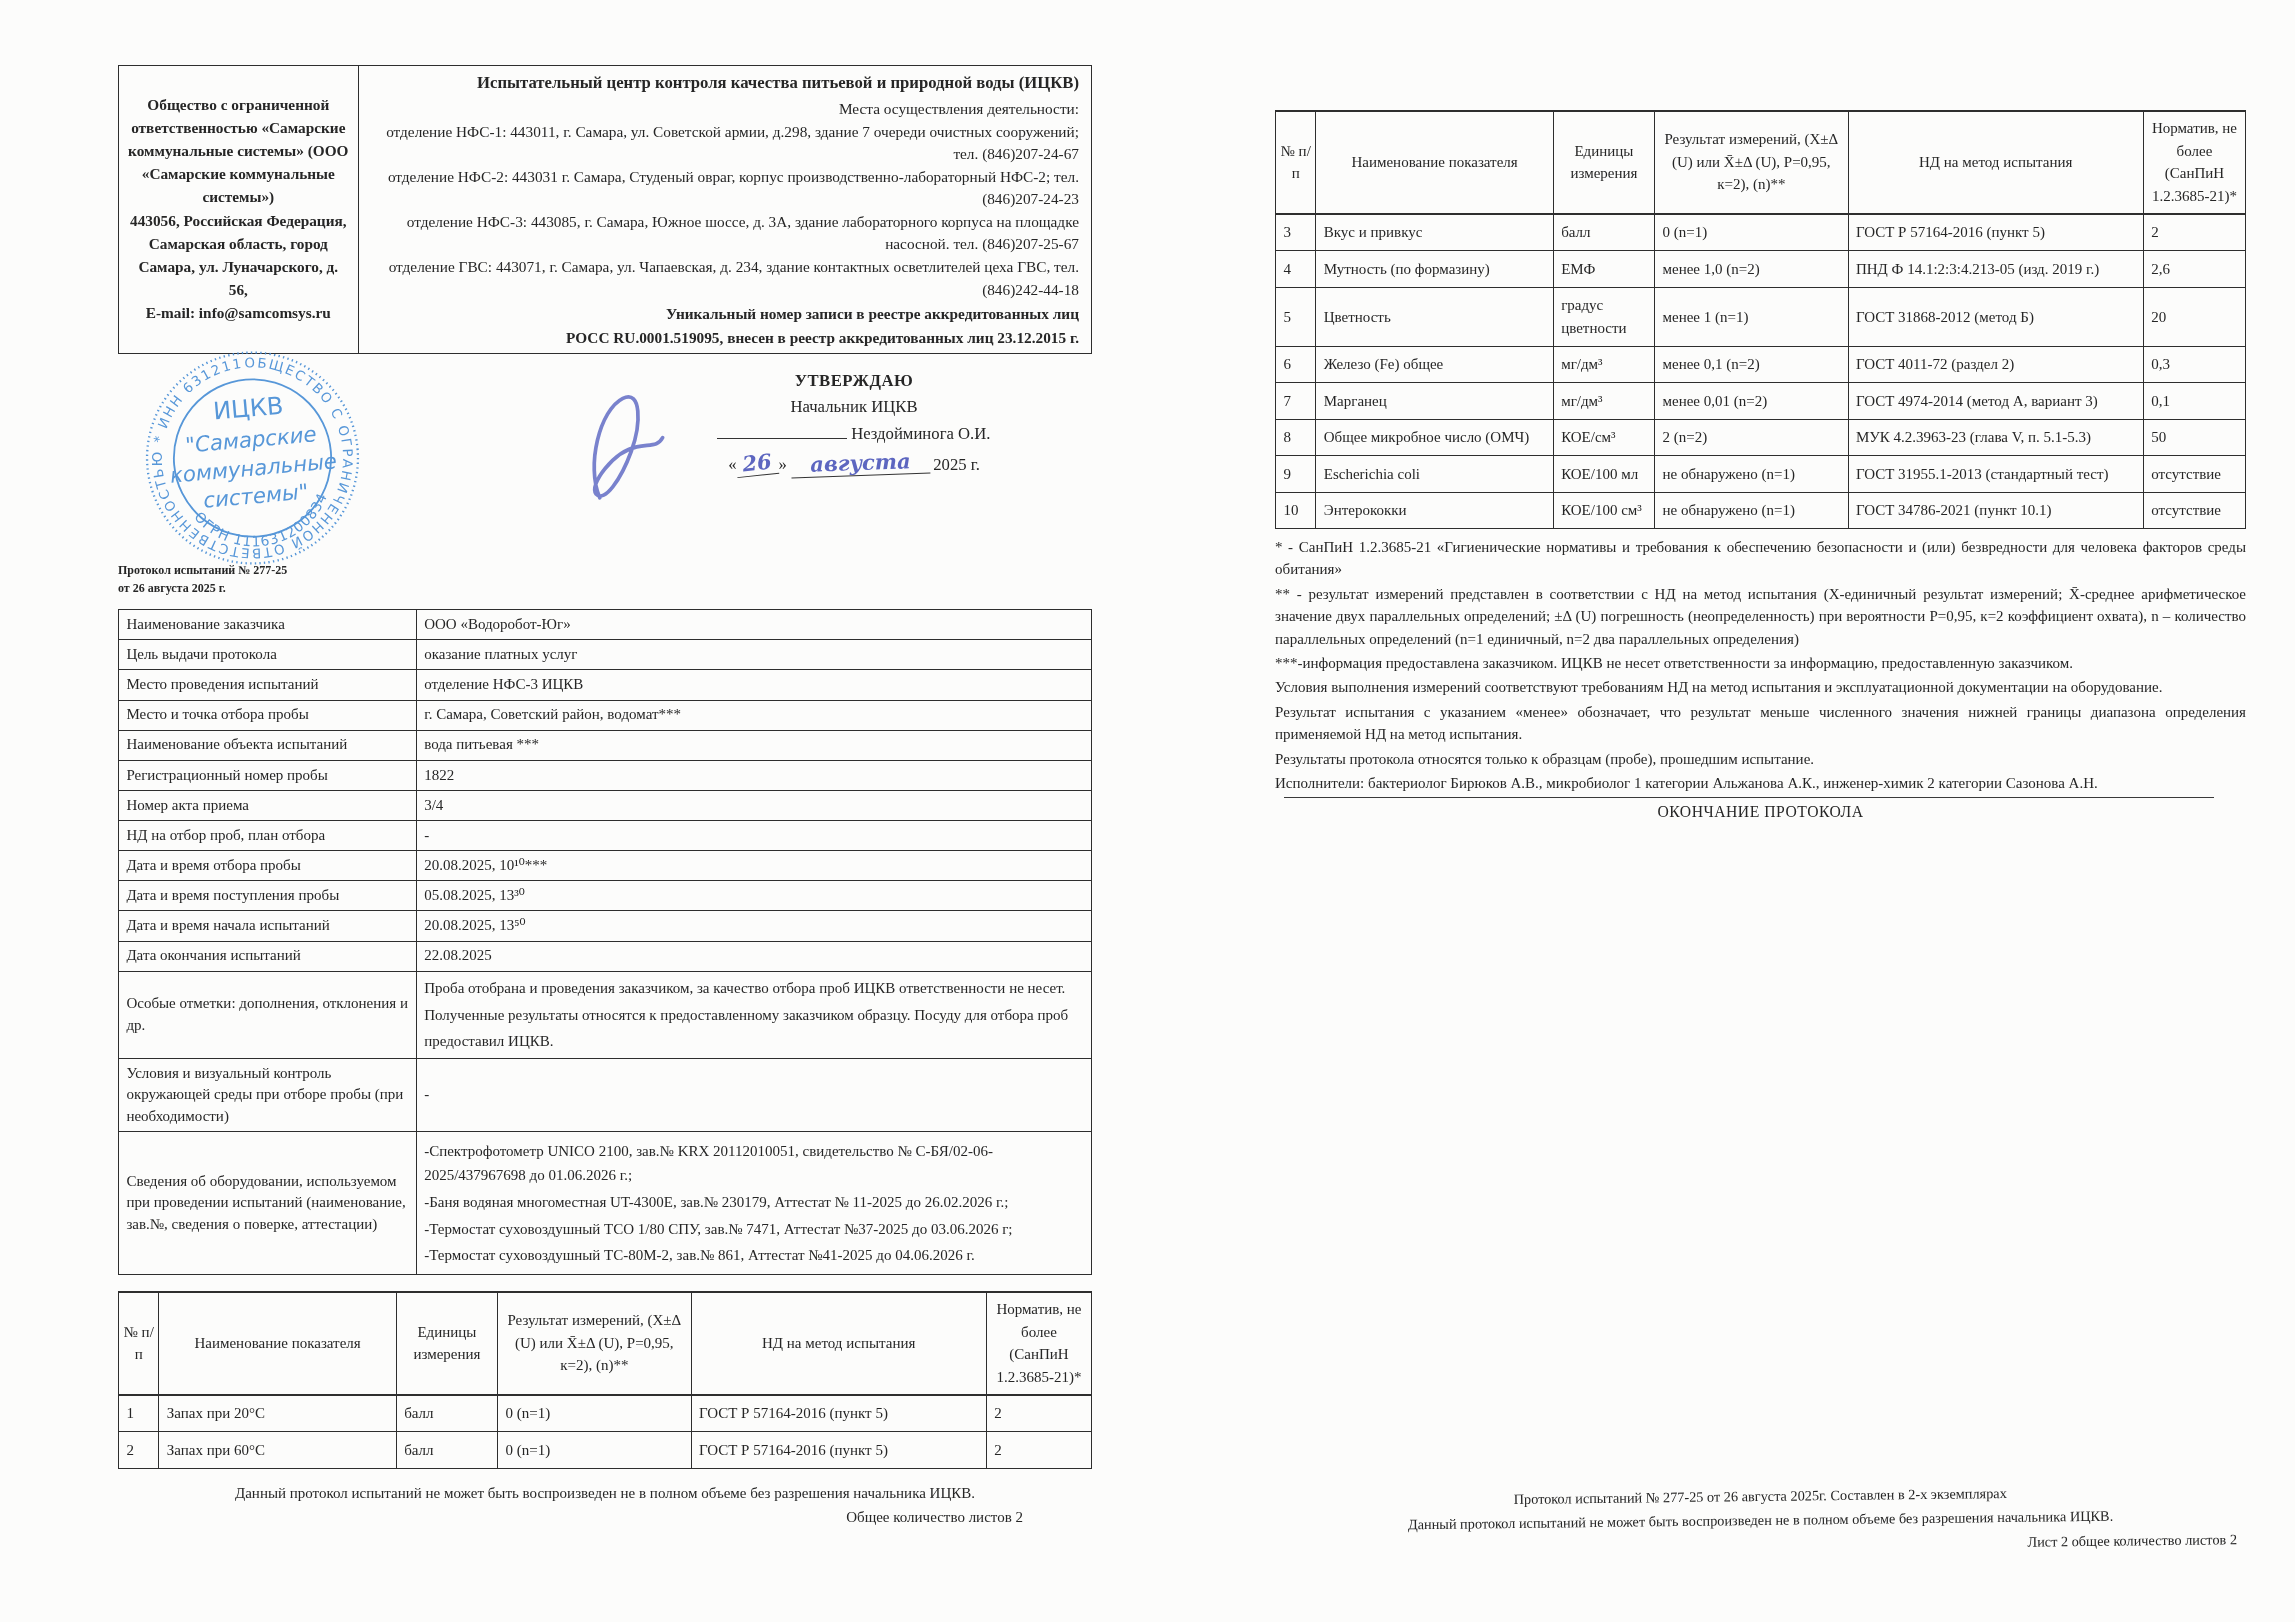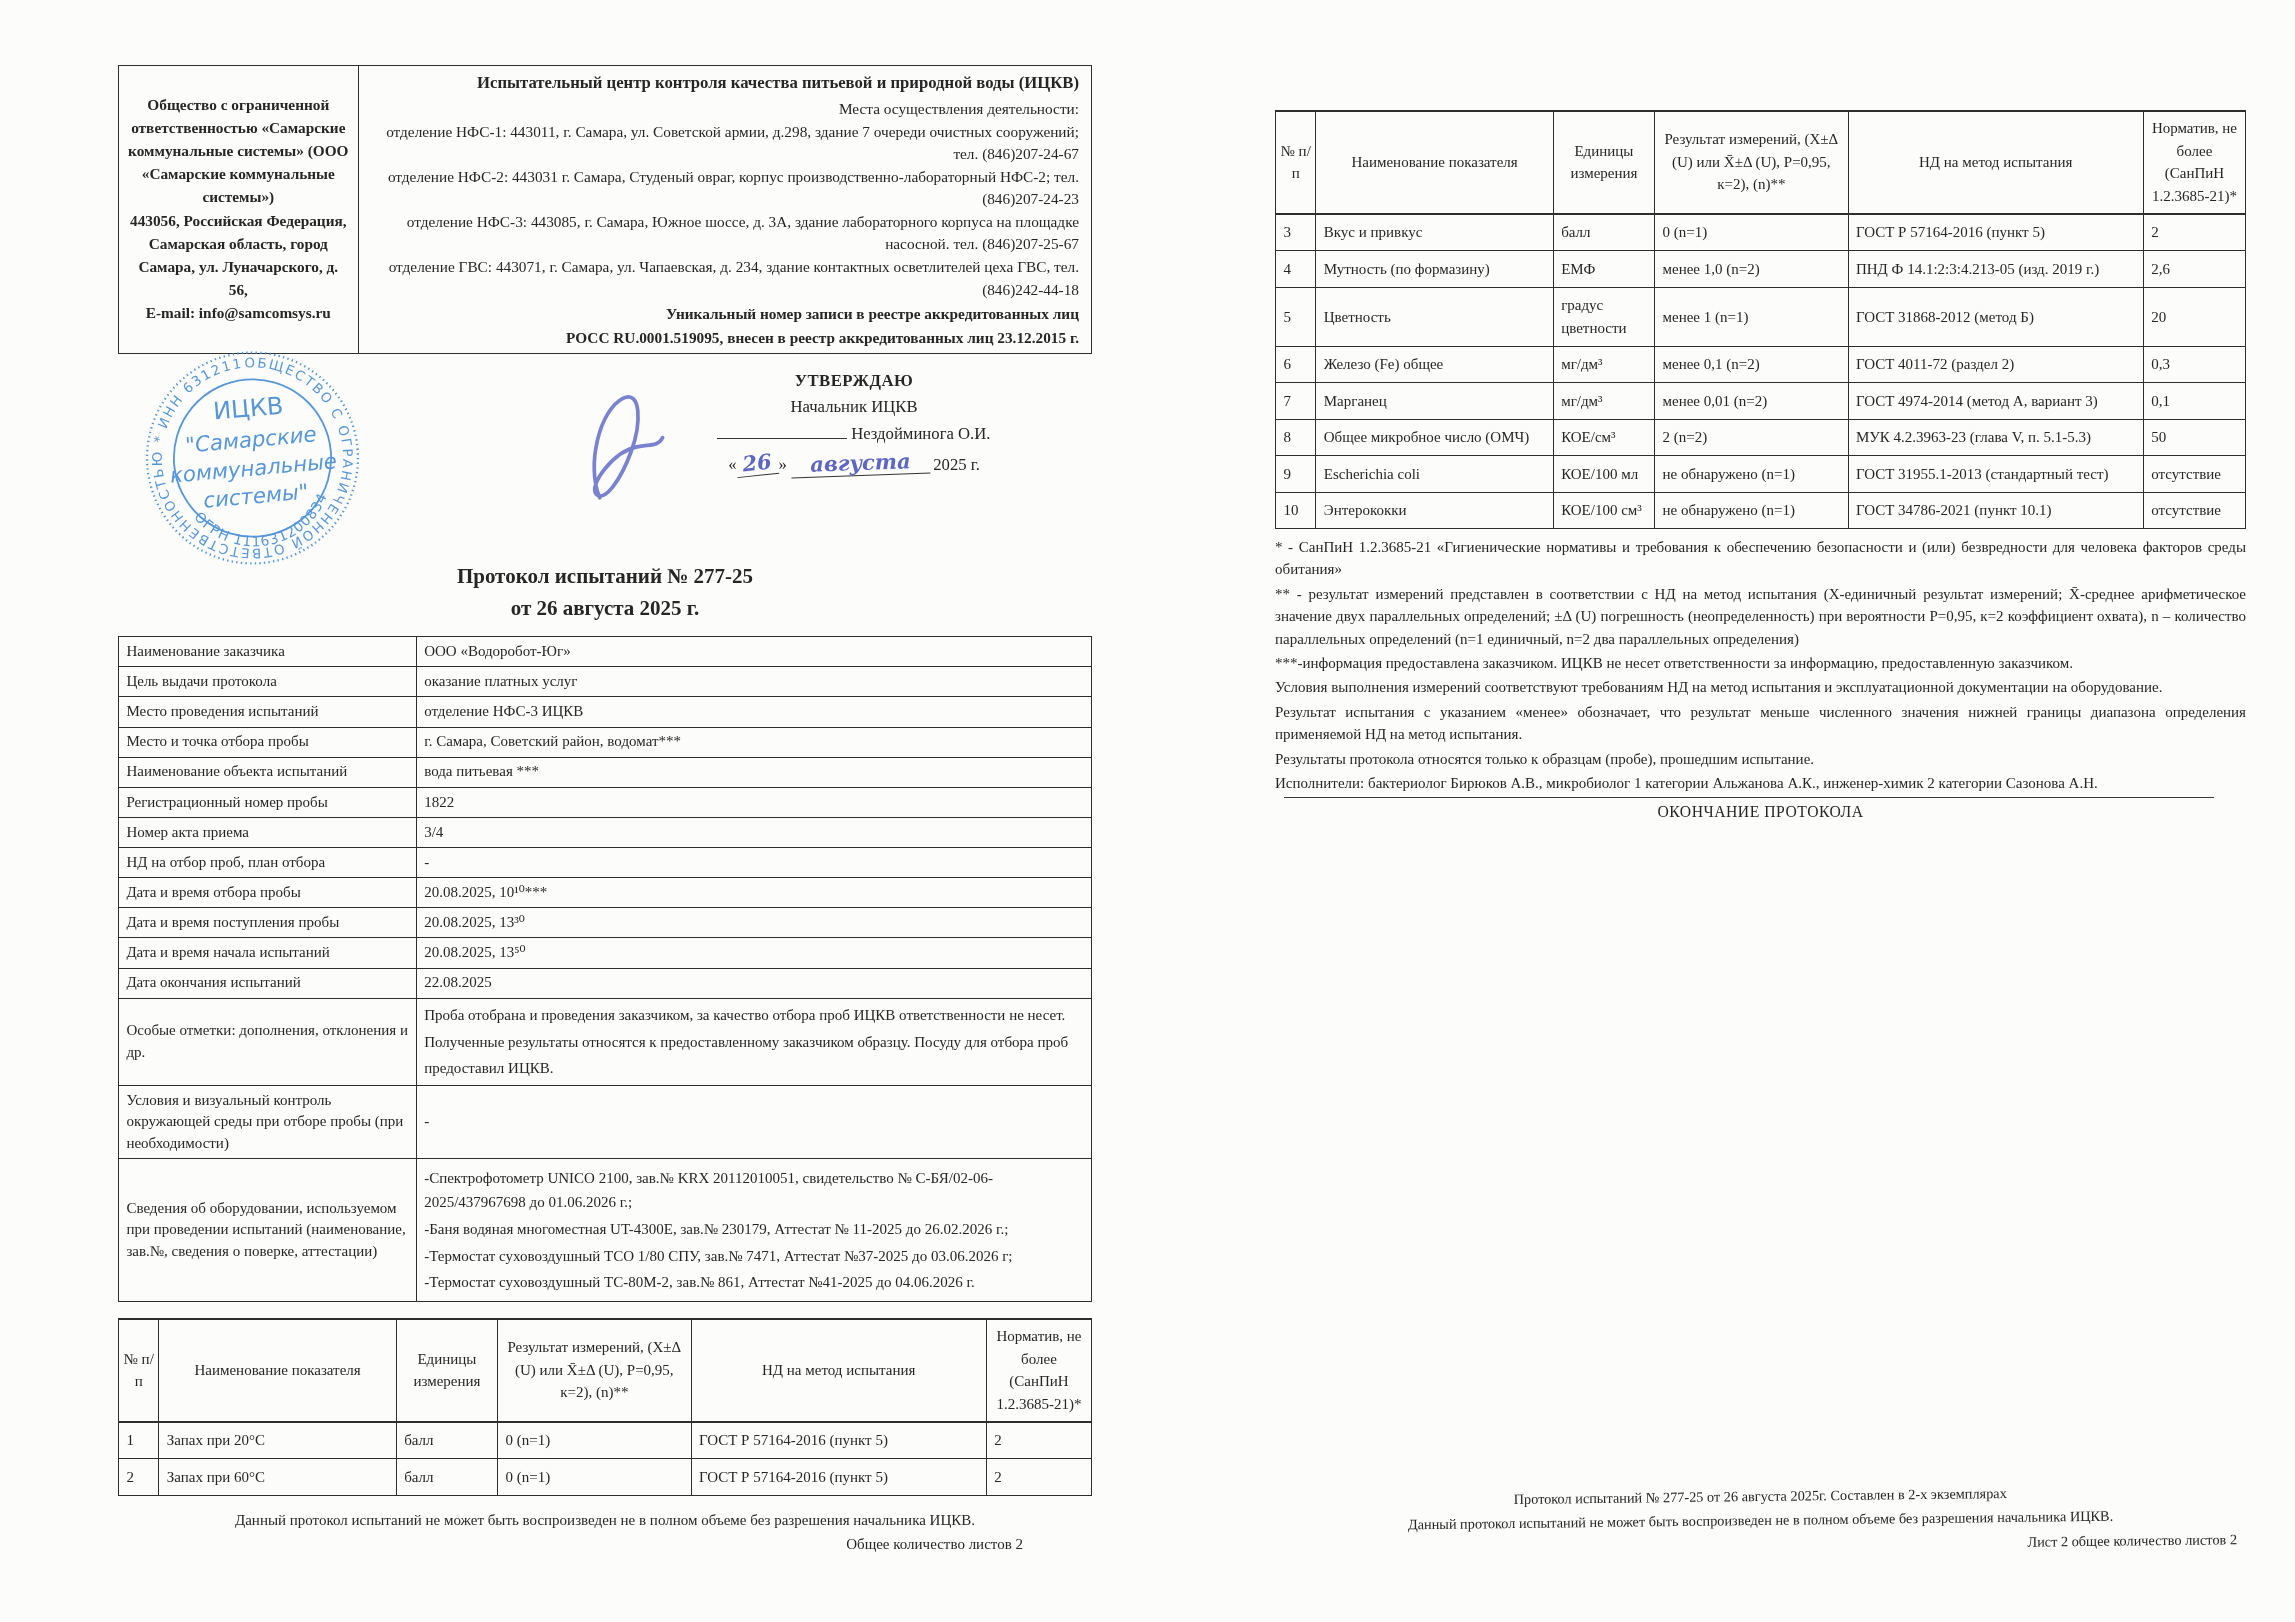--- a/index.html
+++ b/index.html
@@ -30,21 +30,21 @@
   .approve{position:absolute;left:523px;top:11px;width:426px;font-size:16.7px;text-align:center;}
   .approve .ln{margin:5.6px 0;}
   .appr-name-line{white-space:nowrap;}
   .sig-underline{display:inline-block;width:130px;border-bottom:1.4px solid #333;height:15.7px;margin-right:3.7px;}
   .hw{font-style:italic;color:#5d66c0;font-size:21px;font-weight:bold;font-family:"DejaVu Serif",serif;}
   .hw-day{display:inline-block;border-bottom:1.4px solid #333;min-width:42px;transform:rotate(-6deg);}
   .hw-month{display:inline-block;border-bottom:1.4px solid #333;min-width:139px;transform:rotate(-2deg);margin:0 3.7px;}
   .sig1{position:absolute;left:-69px;top:16.7px;}
 
   
-  .ptitle{text-align:center;font-weight:bold;font-size:21px;line-height:1.5;margin:2.8px 0 12px 0;}
+  .ptitle{font-weight:bold;font-size:12px;line-height:1.5;margin:2.8px 0 12px 0;}
 
   
   .info-table{width:974px;table-layout:fixed;font-size:15px;}
   .info-table td{border:1.4px solid #2e2e2e;padding:3.7px 7.4px;vertical-align:middle;line-height:1.45;}
   .info-table td.lbl{width:282px;}
   .u{text-decoration:underline;}
   .equip div{margin:2.8px 0;}
 
   
   .res-table{table-layout:fixed;font-size:15px;margin-top:15.7px;}
@@ -184,21 +184,21 @@
     <tr>
           <td class="lbl">НД на отбор проб, план отбора</td>
           <td>-</td>
         </tr>
     <tr>
           <td class="lbl">Дата и время отбора пробы</td>
           <td>20.08.2025, 10¹⁰***</td>
         </tr>
     <tr>
           <td class="lbl">Дата и время поступления пробы</td>
-          <td>20.08.2025, 13³⁰</td>
+          <td>05.08.2025, 13³⁰</td>
         </tr>
     <tr>
           <td class="lbl">Дата и время начала испытаний</td>
           <td>20.08.2025, 13⁵⁰</td>
         </tr>
     <tr>
           <td class="lbl">Дата окончания испытаний</td>
           <td>22.08.2025</td>
         </tr>
     <tr>

